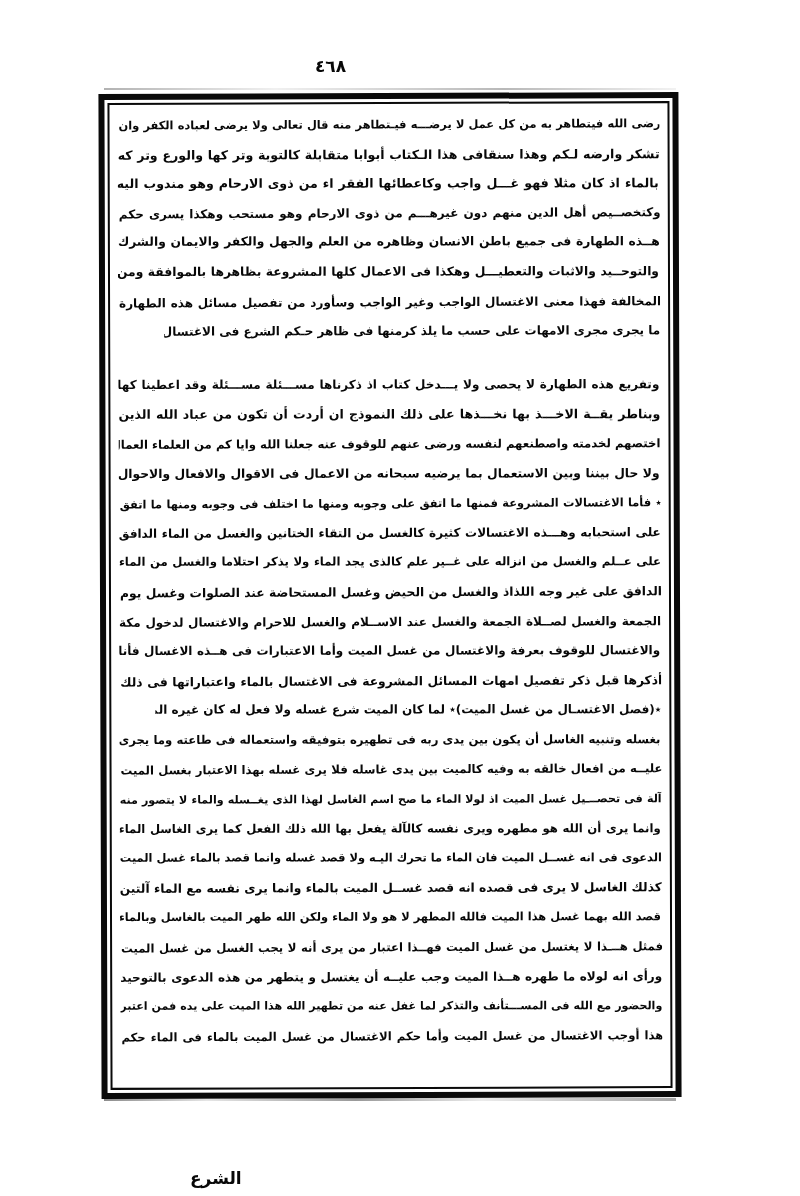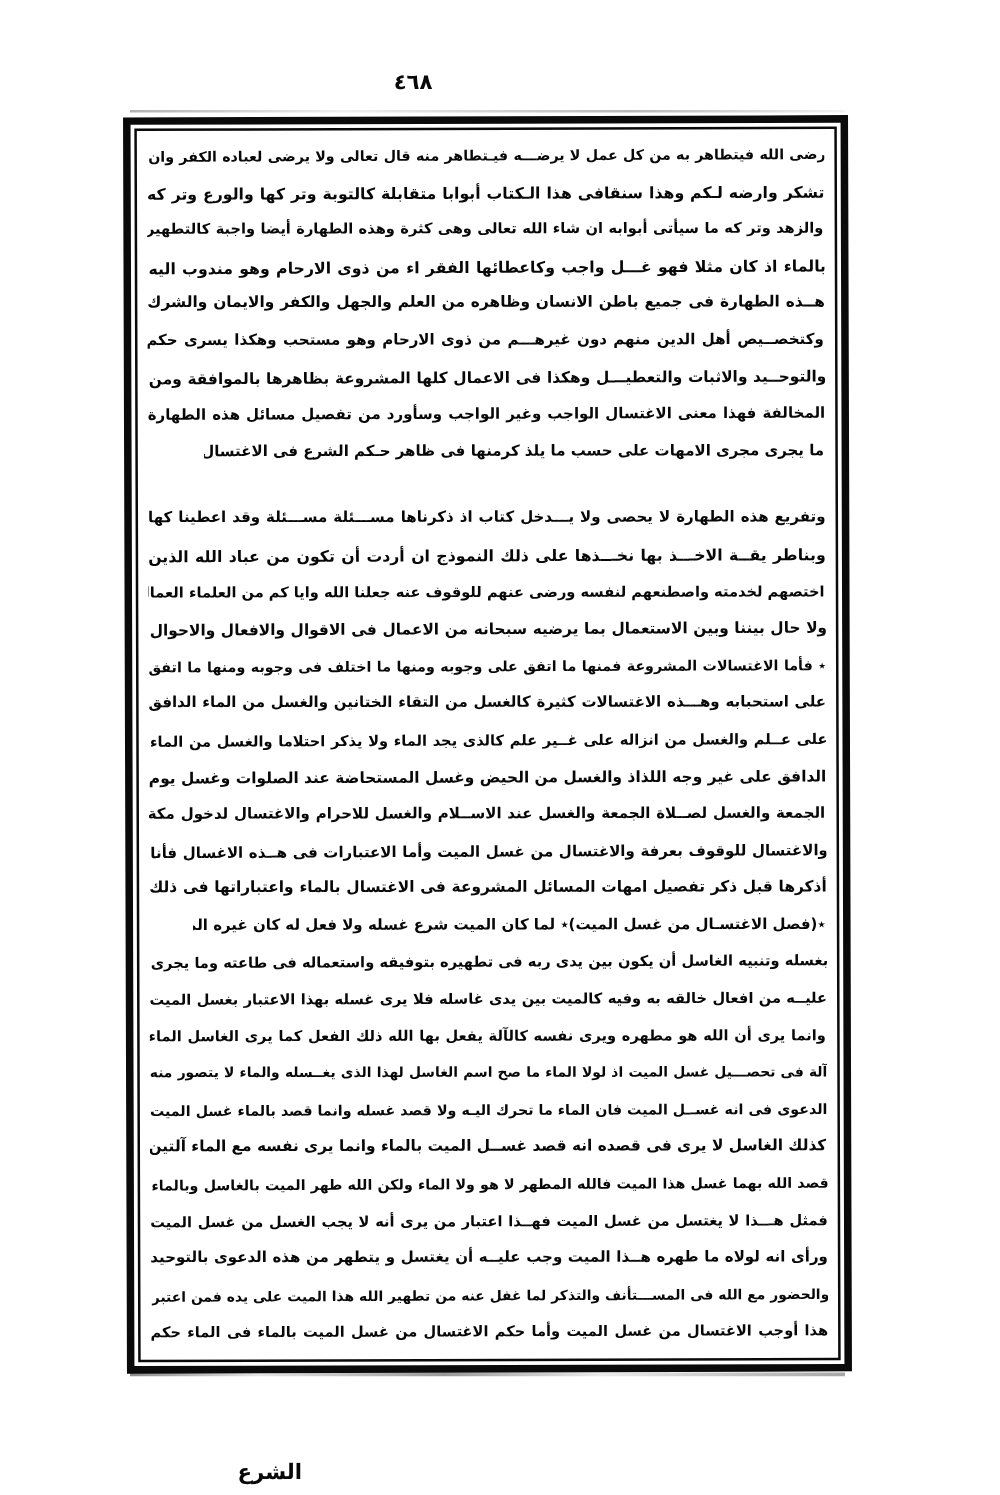--- a/index.html
+++ b/index.html
@@ -153,43 +153,42 @@
 
   <div id="folio" style="color: rgb(8, 8, 8);">٤٦٨</div>
 
   <div class="scan-shadow-top"></div>
 
   <div id="frame-outer">
     <div id="frame-inner">
       <div id="textblock">
           <div class="line" style="color: rgb(8, 8, 8); font-size: 11.4px;">رضى الله فيتطاهر به من كل عمل لا يرضـــه فيـتطاهر منه قال تعالى ولا يرضى لعباده الكفر وان</div>
           <div class="line" style="color: rgb(8, 8, 8); font-size: 12.6px;">تشكر وارضه لـكم وهذا سنقافى هذا الـكتاب أبوابا متقابلة كالتوبة وتر كها والورع وتر كه</div>
-          <div class="line" style="color: rgb(8, 8, 8); font-size: 11.7px;">والزهد وتر كه ما سيأتى أبوابه ان شاء الله تعالى وهى كثرة وهذه الطهارة أيضا واجبة كالتطهير</div>
           <div class="line" style="color: rgb(8, 8, 8); font-size: 12.6px;">بالماء اذ كان مثلا فهو غـــل واجب وكاعطائها الفقر اء من ذوى الارحام وهو مندوب اليه</div>
+          <div class="line" style="color: rgb(8, 8, 8); font-size: 12px;">وكتخصــيص أهل الدين منهم دون غيرهـــم من ذوى الارحام وهو مستحب وهكذا يسرى حكم</div>
           <div class="line" style="color: rgb(8, 8, 8); font-size: 12.3px;">هــذه الطهارة فى جميع باطن الانسان وظاهره من العلم والجهل والكفر والايمان والشرك</div>
-          <div class="line" style="color: rgb(8, 8, 8); font-size: 12px;">وكتخصــيص أهل الدين منهم دون غيرهـــم من ذوى الارحام وهو مستحب وهكذا يسرى حكم</div>
           <div class="line" style="color: rgb(8, 8, 8); font-size: 12.3px;">والتوحــيد والاثبات والتعطيـــل وهكذا فى الاعمال كلها المشروعة بظاهرها بالموافقة ومن</div>
           <div class="line" style="color: rgb(8, 8, 8); font-size: 12px;">المخالفة فهذا معنى الاغتسال الواجب وغير الواجب وسأورد من تفصيل مسائل هذه الطهارة</div>
           <div class="line" style="color: rgb(8, 8, 8); font-size: 12px; margin-left: 46px;">ما يجرى مجرى الامهات على حسب ما يلذ كرمنها فى ظاهر حـكم الشرع فى الاغتسال بالماء</div>
           <div class="line" style="color: rgb(8, 8, 8); font-size: 12px; margin-top: 24px;">وتفريع هذه الطهارة لا يحصى ولا يـــدخل كتاب اذ ذكرناها مســـئلة مســـئلة وقد اعطينا كها</div>
           <div class="line" style="color: rgb(8, 8, 8); font-size: 12.6px;">وبناطر يقــة الاخـــذ بها نخـــذها على ذلك النموذج ان أردت أن تكون من عباد الله الذين</div>
           <div class="line" style="color: rgb(8, 8, 8); font-size: 11.7px;">اختصهم لخدمته واصطنعهم لنفسه ورضى عنهم للوقوف عنه جعلنا الله وايا كم من العلماء العمال</div>
           <div class="line" style="color: rgb(8, 8, 8); font-size: 12.3px;">ولا حال بيننا وبين الاستعمال بما يرضيه سبحانه من الاعمال فى الاقوال والافعال والاحوال</div>
           <div class="line" style="color: rgb(8, 8, 8); font-size: 11.4px;">٭ فأما الاغتسالات المشروعة فمنها ما اتفق على وجوبه ومنها ما اختلف فى وجوبه ومنها ما اتفق</div>
           <div class="line" style="color: rgb(8, 8, 8); font-size: 12px;">على استحبابه وهـــذه الاغتسالات كثيرة كالغسل من التقاء الختانين والغسل من الماء الدافق</div>
           <div class="line" style="color: rgb(8, 8, 8); font-size: 11.7px;">على عــلم والغسل من انزاله على غــير علم كالذى يجد الماء ولا يذكر احتلاما والغسل من الماء</div>
           <div class="line" style="color: rgb(8, 8, 8); font-size: 12.3px;">الدافق على غير وجه اللذاذ والغسل من الحيض وغسل المستحاضة عند الصلوات وغسل يوم</div>
           <div class="line" style="color: rgb(8, 8, 8); font-size: 12px;">الجمعة والغسل لصــلاة الجمعة والغسل عند الاســلام والغسل للاحرام والاغتسال لدخول مكة</div>
           <div class="line" style="color: rgb(8, 8, 8); font-size: 12px;">والاغتسال للوقوف بعرفة والاغتسال من غسل الميت وأما الاعتبارات فى هــذه الاغسال فأنا</div>
           <div class="line" style="color: rgb(8, 8, 8); font-size: 12.3px;">أذكرها قبل ذكر تفصيل امهات المسائل المشروعة فى الاغتسال بالماء واعتباراتها فى ذلك</div>
           <div class="line section-head" style="color: rgb(8, 8, 8); font-size: 12px;">٭(فصل الاغتسـال من غسل الميت)٭ لما كان الميت شرع غسله ولا فعل له كان غيره المكلف</div>
           <div class="line" style="color: rgb(8, 8, 8); font-size: 11.7px;">بغسله وتنبيه الغاسل أن يكون بين يدى ربه فى تطهيره بتوفيقه واستعماله فى طاعته وما يجرى</div>
           <div class="line" style="color: rgb(8, 8, 8); font-size: 11.7px;">عليــه من افعال خالقه به وفيه كالميت بين يدى غاسله فلا يرى غسله بهذا الاعتبار بغسل الميت</div>
+          <div class="line" style="color: rgb(8, 8, 8); font-size: 11.1px;">آلة فى تحصـــيل غسل الميت اذ لولا الماء ما صح اسم الغاسل لهذا الذى يغــسله والماء لا يتصور منه</div>
           <div class="line" style="color: rgb(8, 8, 8); font-size: 11.7px;">وانما يرى أن الله هو مطهره ويرى نفسه كالآلة يفعل بها الله ذلك الفعل كما يرى الغاسل الماء</div>
-          <div class="line" style="color: rgb(8, 8, 8); font-size: 11.1px;">آلة فى تحصـــيل غسل الميت اذ لولا الماء ما صح اسم الغاسل لهذا الذى يغــسله والماء لا يتصور منه</div>
           <div class="line" style="color: rgb(8, 8, 8); font-size: 11.4px;">الدعوى فى انه غســل الميت فان الماء ما تحرك اليـه ولا قصد غسله وانما قصد بالماء غسل الميت</div>
           <div class="line" style="color: rgb(8, 8, 8); font-size: 12.3px;">كذلك الغاسل لا يرى فى قصده انه قصد غســل الميت بالماء وانما يرى نفسه مع الماء آلتين</div>
           <div class="line" style="color: rgb(8, 8, 8); font-size: 11.4px;">قصد الله بهما غسل هذا الميت فالله المطهر لا هو ولا الماء ولكن الله طهر الميت بالغاسل وبالماء</div>
           <div class="line" style="color: rgb(8, 8, 8); font-size: 11.7px;">فمثل هـــذا لا يغتسل من غسل الميت فهــذا اعتبار من يرى أنه لا يجب الغسل من غسل الميت</div>
           <div class="line" style="color: rgb(8, 8, 8); font-size: 12px;">ورأى انه لولاه ما طهره هــذا الميت وجب عليــه أن يغتسل و يتطهر من هذه الدعوى بالتوحيد</div>
           <div class="line" style="color: rgb(8, 8, 8); font-size: 11.1px;">والحضور مع الله فى المســـتأنف والتذكر لما غفل عنه من تطهير الله هذا الميت على يده فمن اعتبر</div>
           <div class="line" style="color: rgb(8, 8, 8); font-size: 11.7px;">هذا أوجب الاغتسال من غسل الميت وأما حكم الاغتسال من غسل الميت بالماء فى الماء حكم</div>
         </div>
     </div>
   </div>

